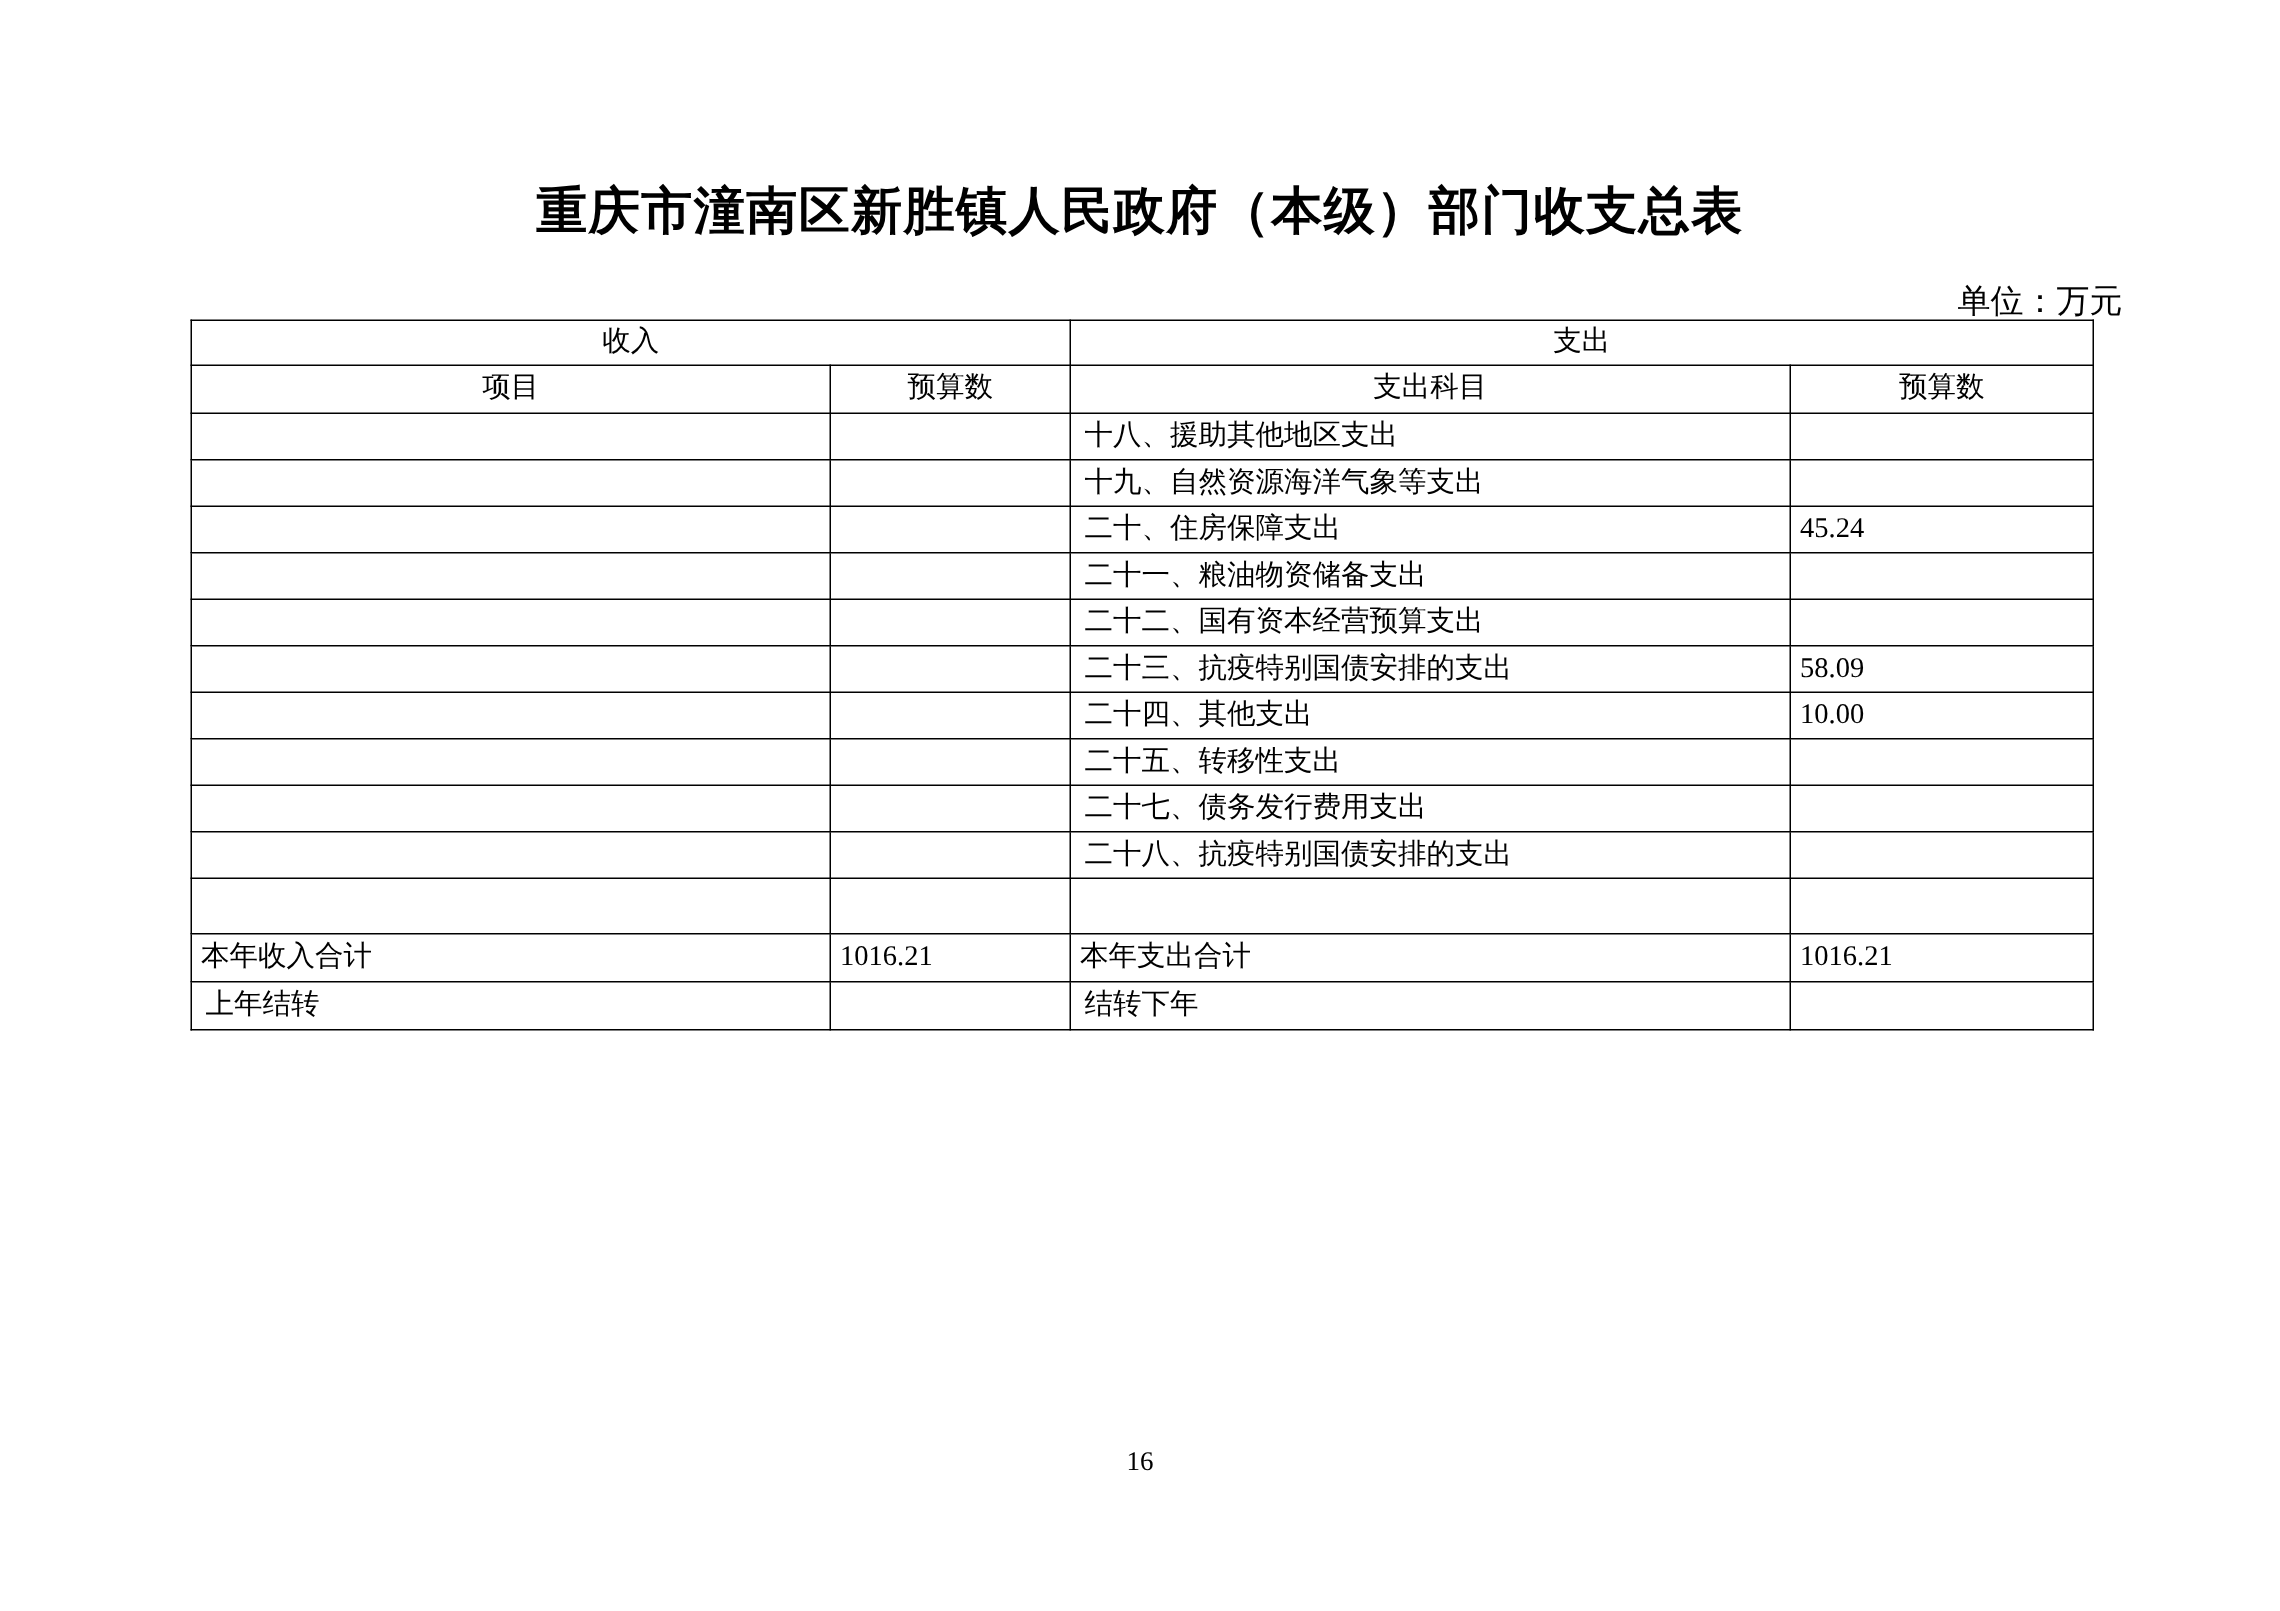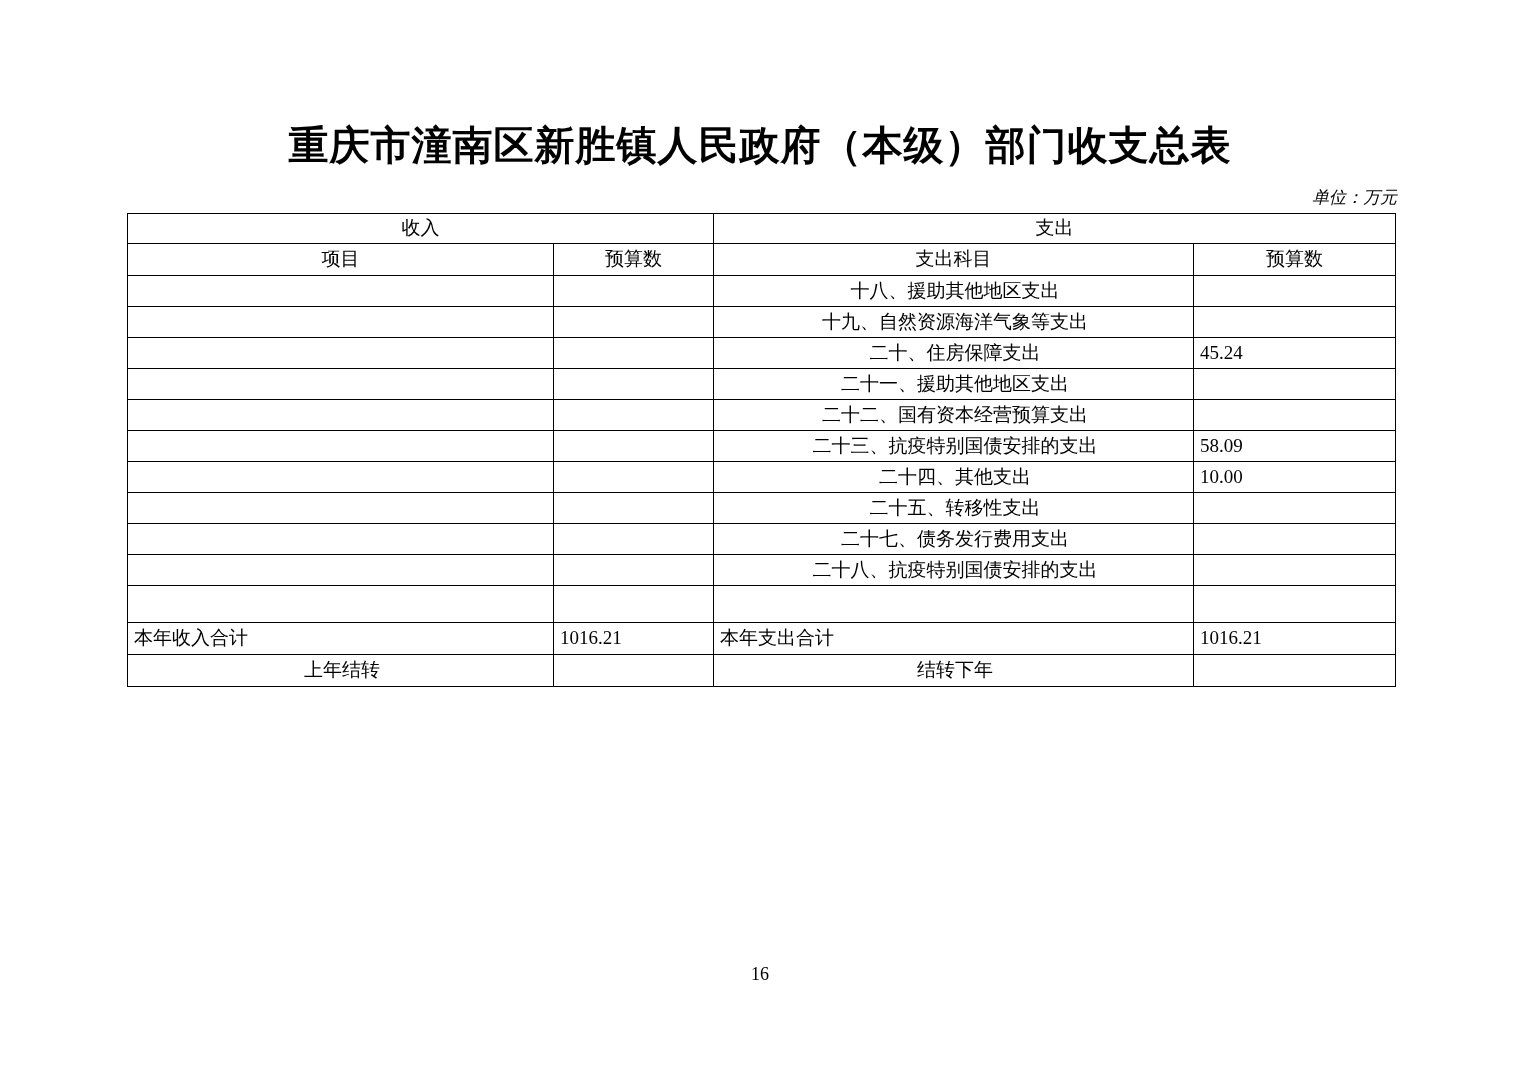--- a/index.html
+++ b/index.html
@@ -11,52 +11,51 @@
     font-family: "Liberation Serif", "DejaVu Serif", serif;
     color: #000000;
     overflow: hidden;
   }
   .doc-title {
     position: absolute;
     top: 118px;
     left: 0;
     width: 100%;
     text-align: center;
-    font-size: 40px;
+    font-size: 34px;
     font-weight: bold;
     letter-spacing: 1px;
     white-space: nowrap;
   }
   .unit-label {
     position: absolute;
     top: 186px;
-    right: 123px;
-    font-size: 17px;
-    font-style: italic;
+    right: 105px;
+    font-size: 22px;
   }
   table.budget {
     position: absolute;
     left: 127px;
     top: 213px;
     width: 1268px;
     border-collapse: collapse;
     table-layout: fixed;
   }
   table.budget th, table.budget td {
     border: 1.5px solid #000000;
     font-size: 19px;
     font-weight: normal;
     line-height: 1.1;
     padding: 0 6px;
     overflow: hidden;
     white-space: nowrap;
     vertical-align: middle;
   }
   .c { }
-  .l { text-align: center; padding-left: 9px !important; }
+  .l { text-align: left; padding-left: 9px !important; }
   tr.h-group { height: 30px; }
   tr.h-cols  { height: 32px; }
   tr.h-data  { height: 31px; }
   tr.h-empty { height: 37px; }
   tr.h-foot  { height: 32px; }
   .page-number {
     position: absolute;
     top: 964px;
     left: 0;
     width: 100%;
@@ -104,21 +103,21 @@
     </tr>
     <tr class="h-data">
       <td></td>
       <td class="c"></td>
       <td class="l">二十、住房保障支出</td>
       <td class="c">45.24</td>
     </tr>
     <tr class="h-data">
       <td></td>
       <td class="c"></td>
-      <td class="l">二十一、援助其他地区支出</td>
+      <td class="l">二十一、粮油物资储备支出</td>
       <td class="c"></td>
     </tr>
     <tr class="h-data">
       <td></td>
       <td class="c"></td>
       <td class="l">二十二、国有资本经营预算支出</td>
       <td class="c"></td>
     </tr>
     <tr class="h-data">
       <td></td>

